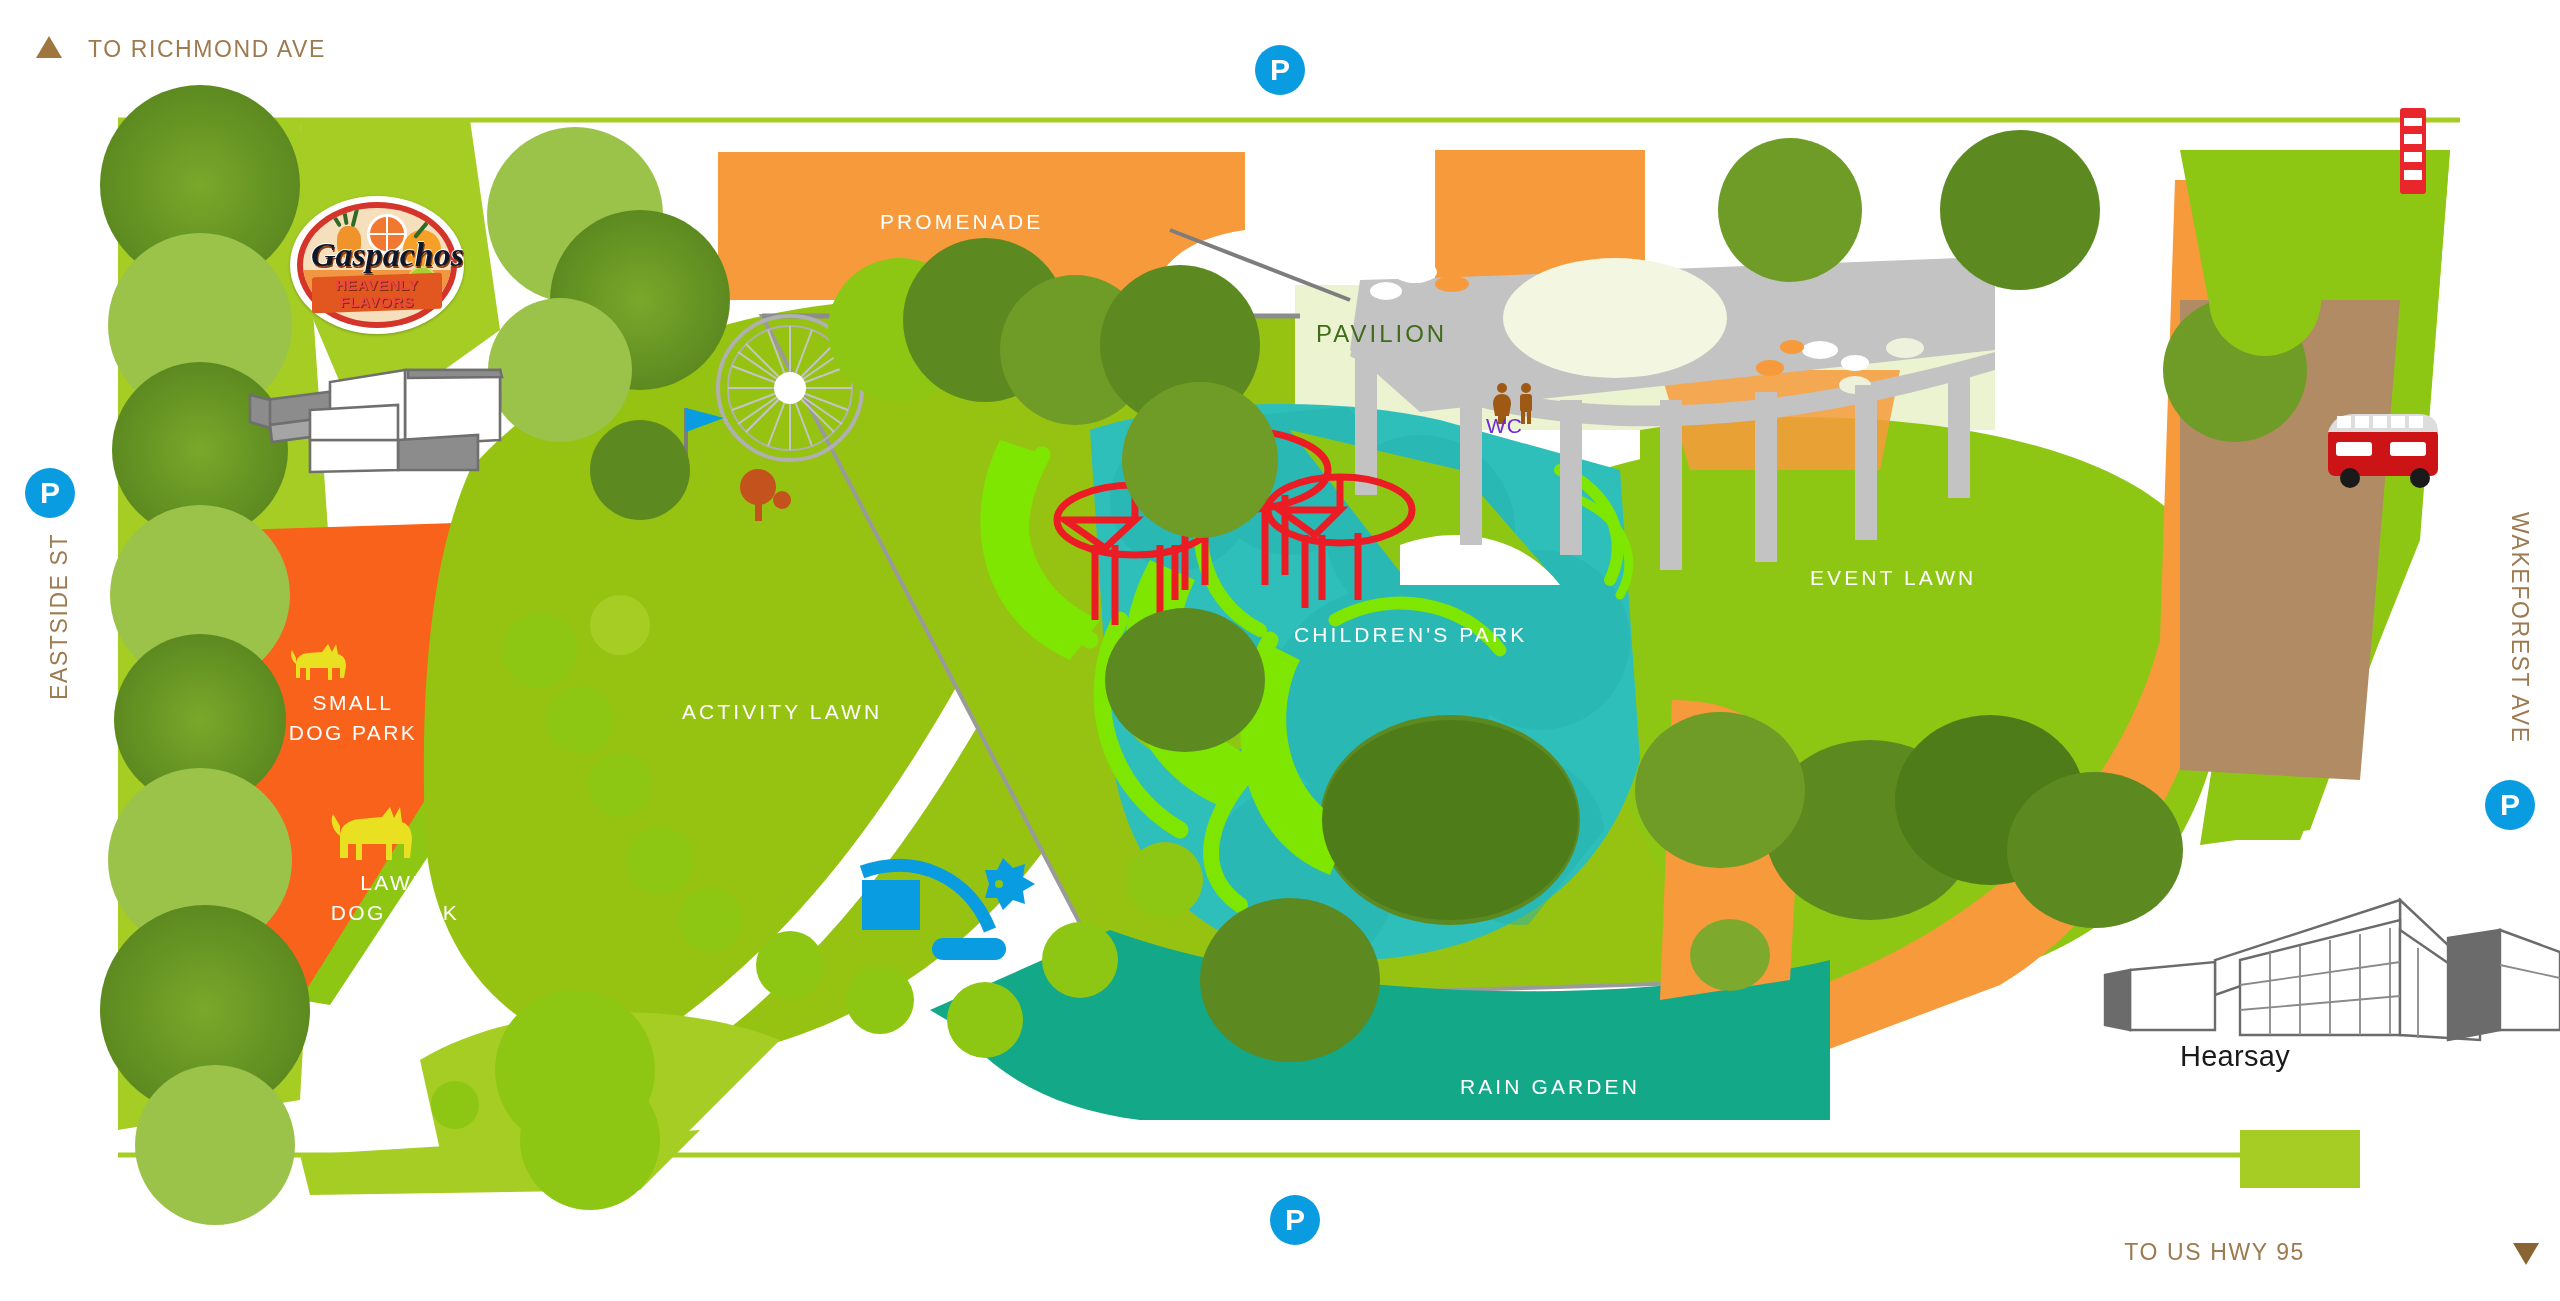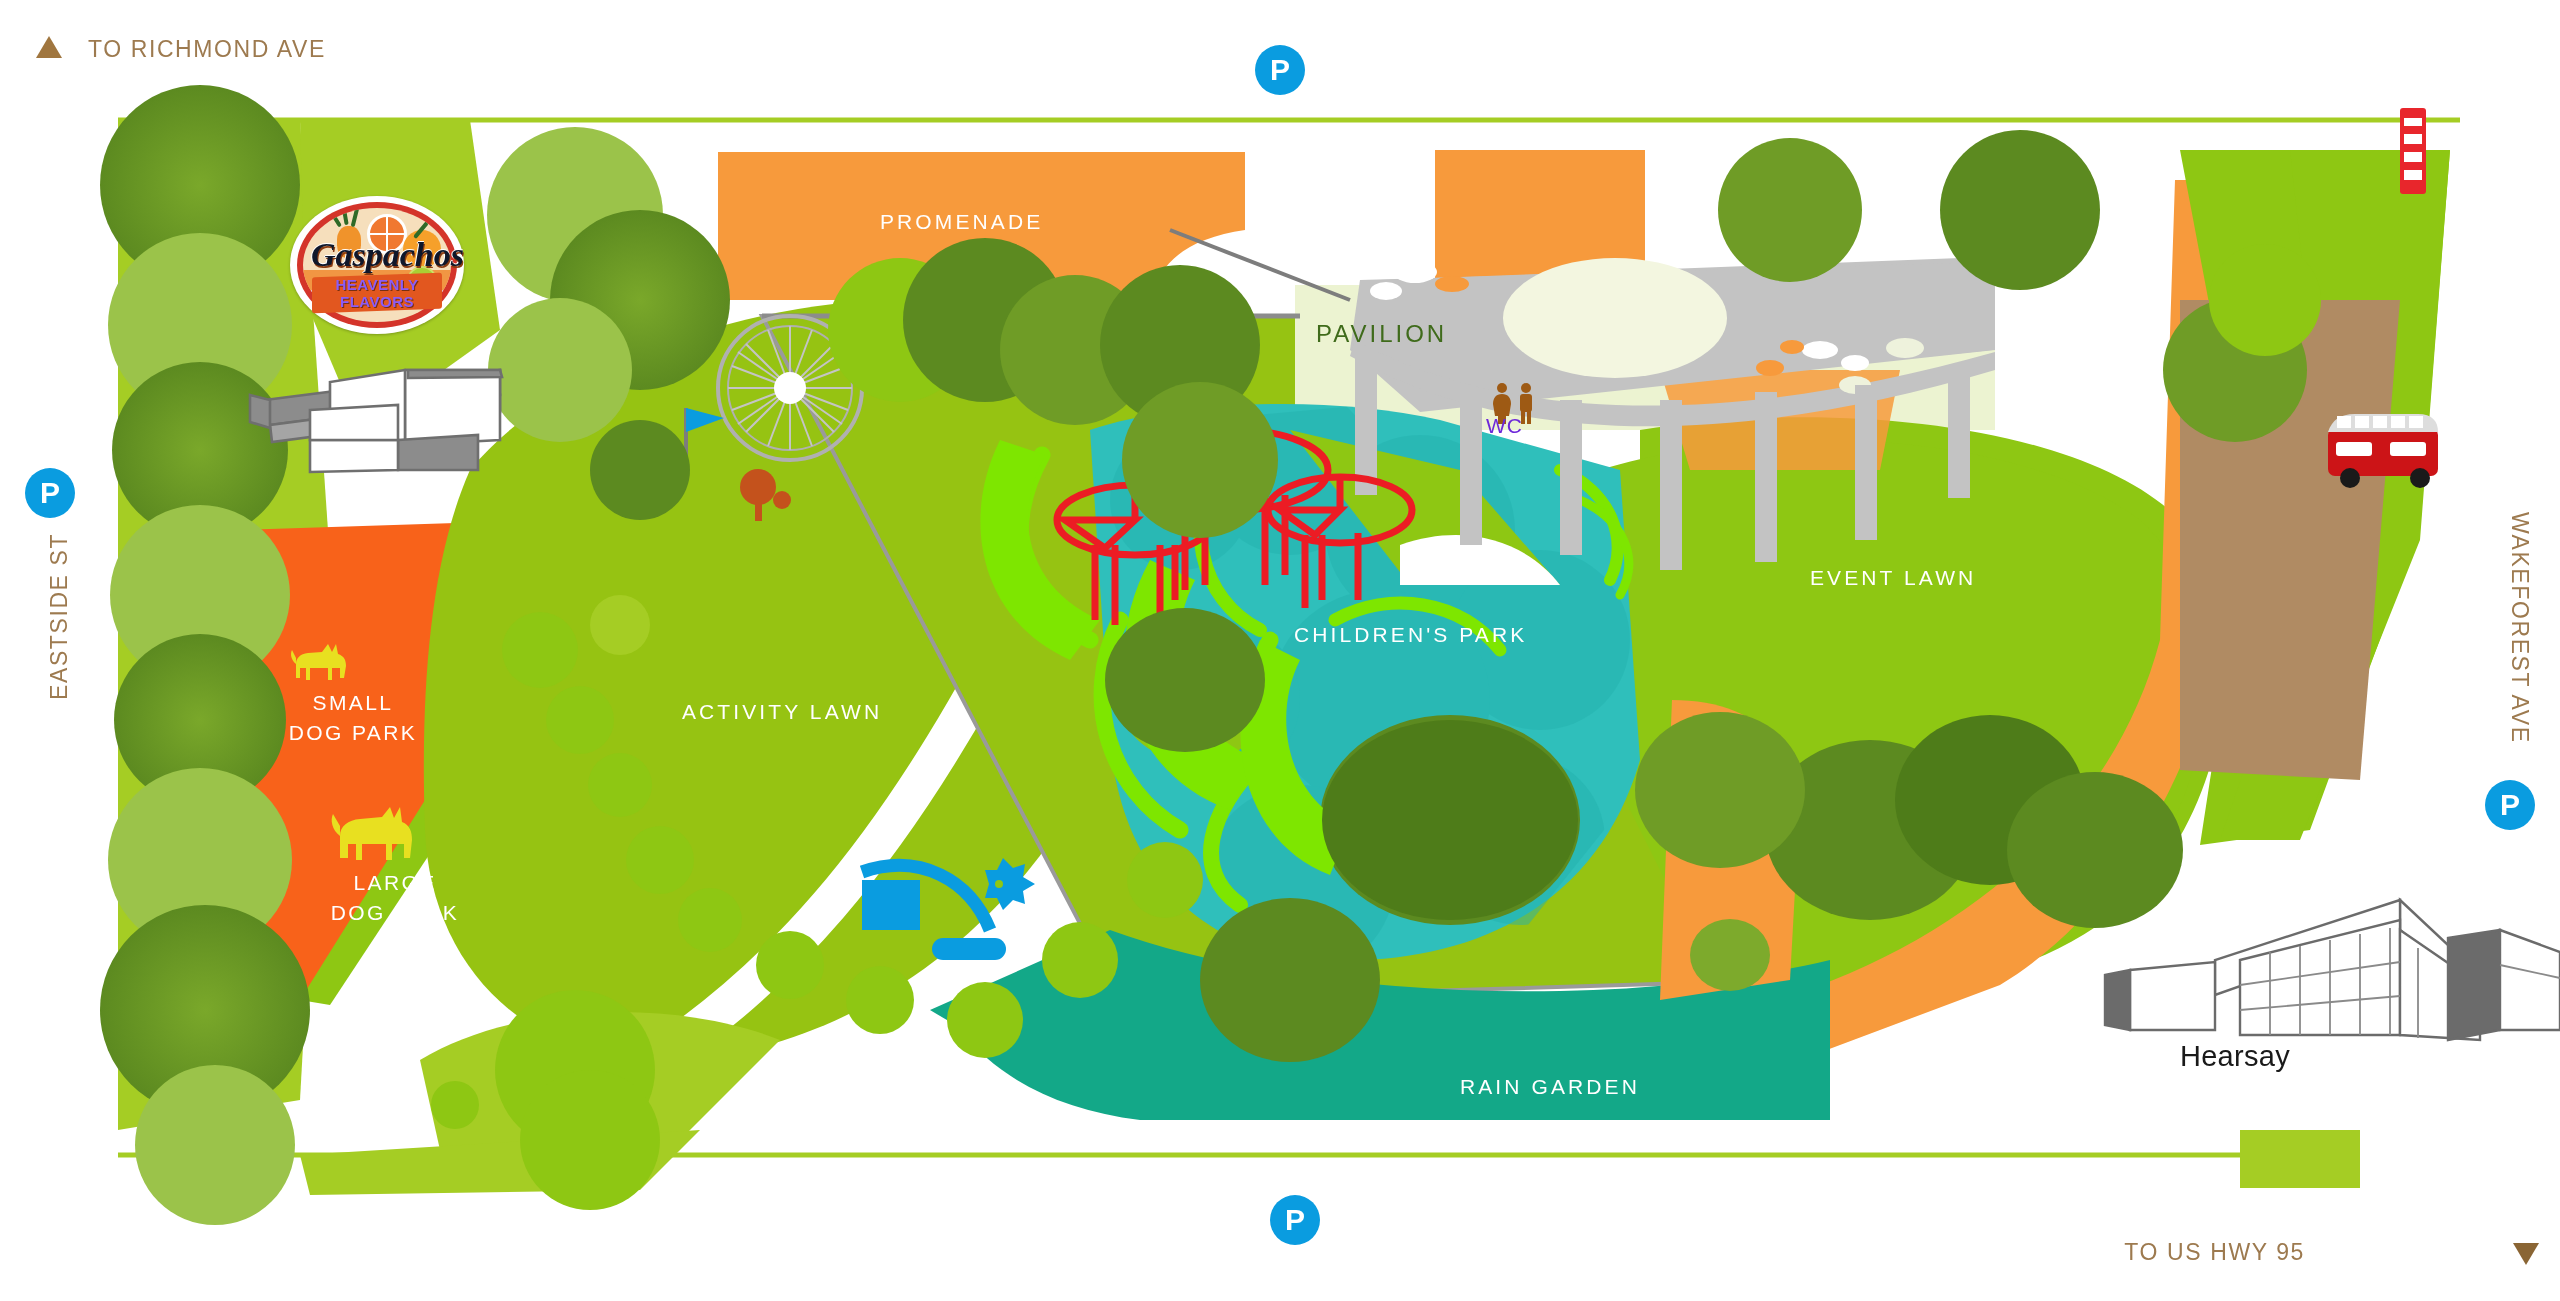--- a/index.html
+++ b/index.html
@@ -48,21 +48,21 @@
             background:#fff;transform:translate(-50%,-50%);}
   .lg-pine{position:absolute;width:24px;height:32px;border-radius:44% 44% 40% 40%;background:#f0932b;}
   .lg-leaf{position:absolute;width:4px;height:20px;background:#2f6a27;border-radius:2px;}
   .lg-lime{position:absolute;width:30px;height:30px;border-radius:50%;background:#a9cf34;
            border:2px solid #cfe06a;box-sizing:border-box;}
   .lg-word{position:absolute;left:0;right:0;top:40px;text-align:right;
            font-family:Liberation Serif, serif;font-style:italic;font-weight:bold;
            font-size:34px;color:#0f172a;letter-spacing:0px;
            text-shadow:1px 2px 0 #8a3c12, -1px 0 0 #fff, 0 -1px 0 #fff;}
   .lg-sub{position:absolute;left:14px;right:14px;top:80px;text-align:center;
-          font-size:15px;font-weight:bold;color:#8b5cf6;letter-spacing:.5px;line-height:17px;
+          font-size:15px;font-weight:bold;color:#ef4444;letter-spacing:.5px;line-height:17px;
           text-shadow:1px 1px 0 #7a2f10;}
   .lg-subbg{position:absolute;left:22px;right:22px;top:79px;height:36px;background:#e2571f;
             border-radius:3px;transform:skewY(-2deg);}
 </style>
 </head>
 <body>
 
 <div id="map">
 
   <svg id="mapsvg" viewBox="0 0 2560 1301" xmlns="http://www.w3.org/2000/svg">
@@ -418,21 +418,21 @@
 
   <div class="lbl lbl-white" style="left:1294px;top:623px;">CHILDREN'S PARK</div>
 
   <div class="lbl lbl-white" style="left:1460px;top:1075px;">RAIN GARDEN</div>
 
   <div class="lbl lbl-dog" style="left:258px;top:688px;width:190px;">
     <span>SMALL</span><br>
     <span>DOG PARK</span>
   </div>
   <div class="lbl lbl-dog" style="left:300px;top:868px;width:190px;">
-    <span>LARGE</span><br>
+    <span>LAWN</span><br>
     <span>DOG PARK</span>
   </div>
 
   <svg style="position:absolute;left:288px;top:638px;width:62px;height:46px;" viewBox="0 0 62 46">
     <path d="M8,40 L8,26 C8,20 12,16 20,15 L34,14 L40,6 L44,14 L48,6 L50,16
              C56,18 58,22 58,28 L56,40 L52,40 L52,30 L44,30 L44,42 L40,42 L40,30
              L22,30 L22,42 L18,42 L18,30 L12,30 L12,40 Z" fill="#e8e020"></path>
     <path d="M8,26 C3,22 2,16 4,12 L8,20 Z" fill="#e8e020"></path>
   </svg>
 

